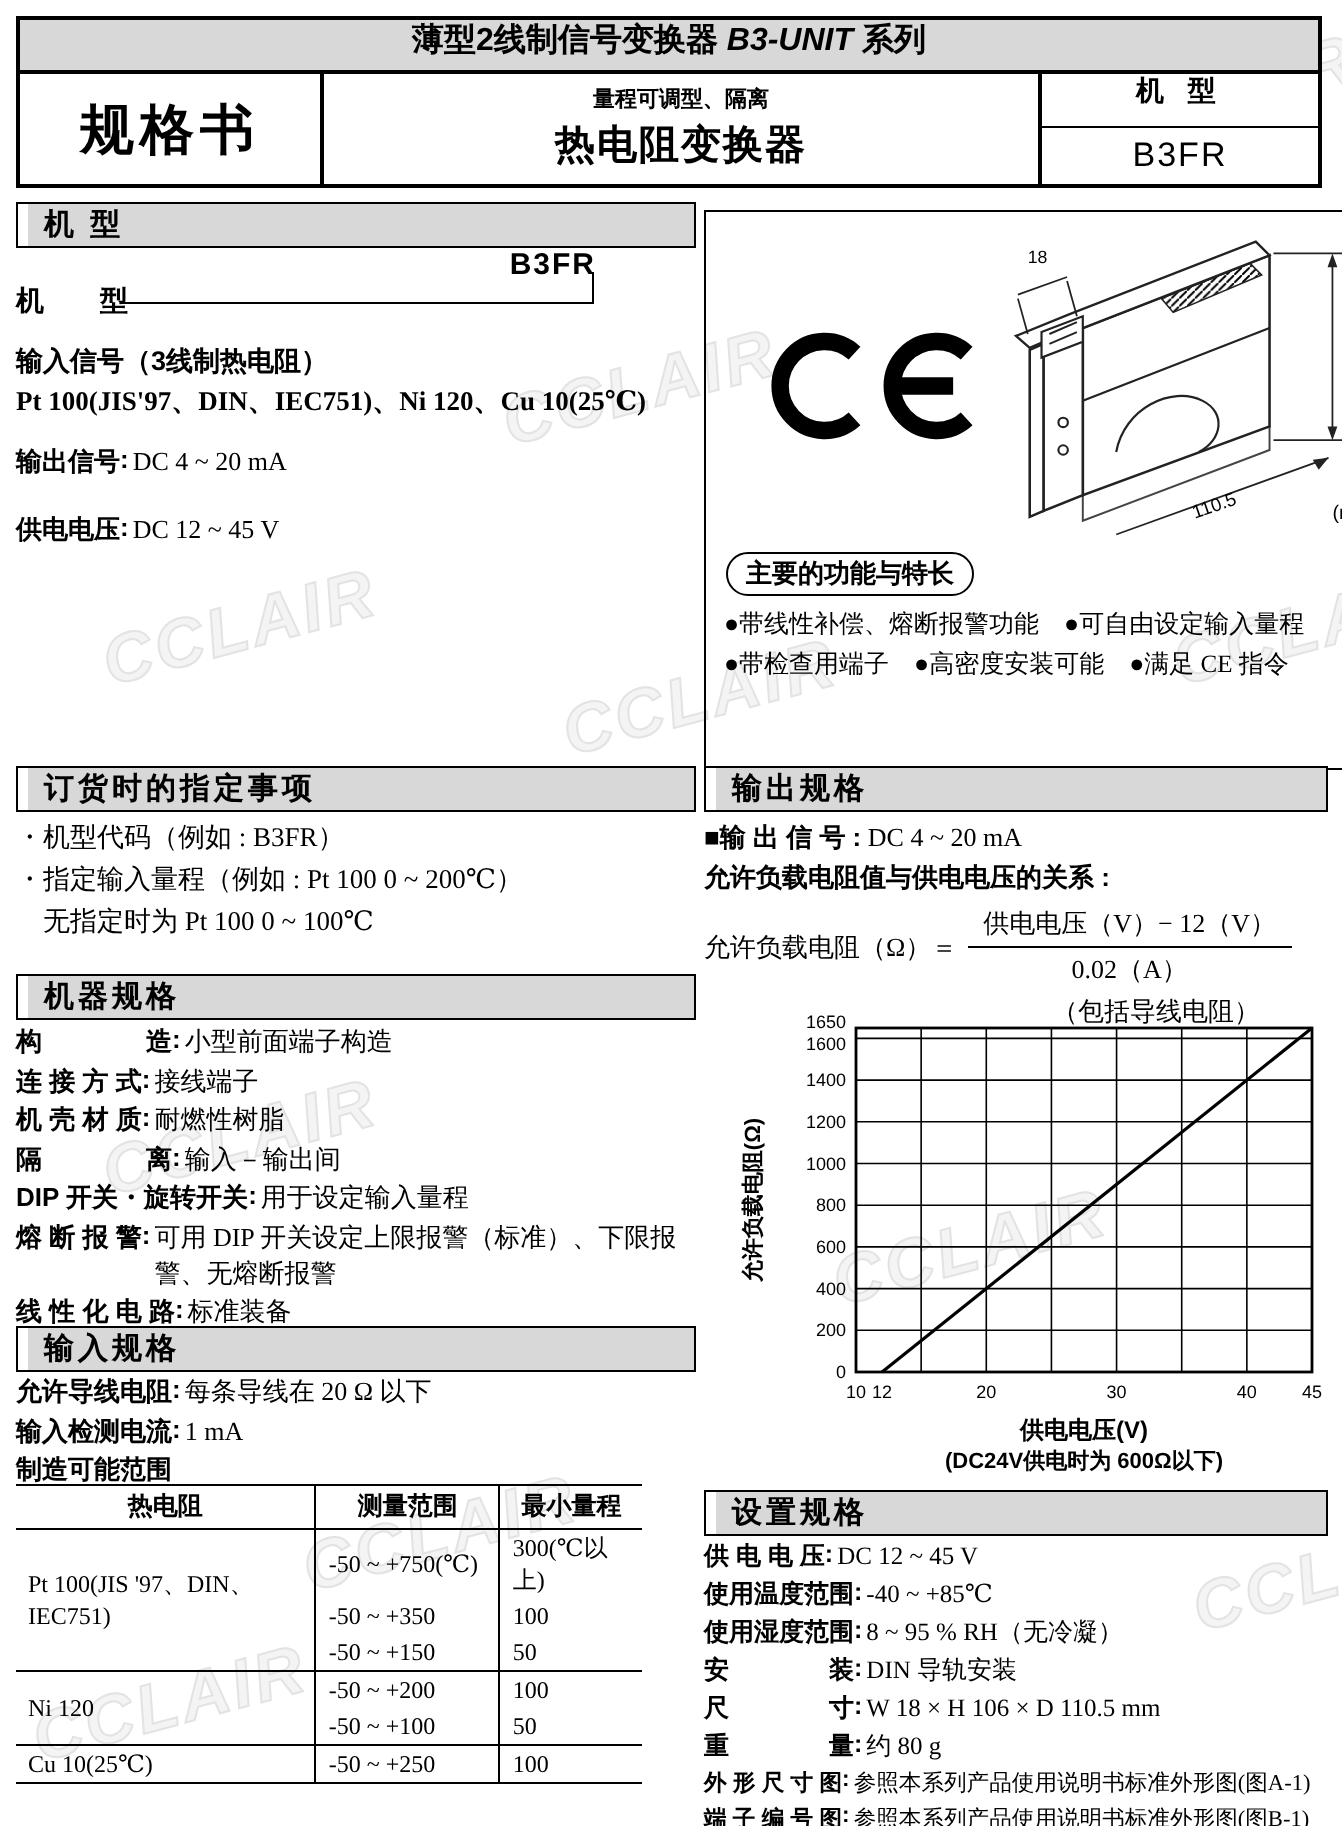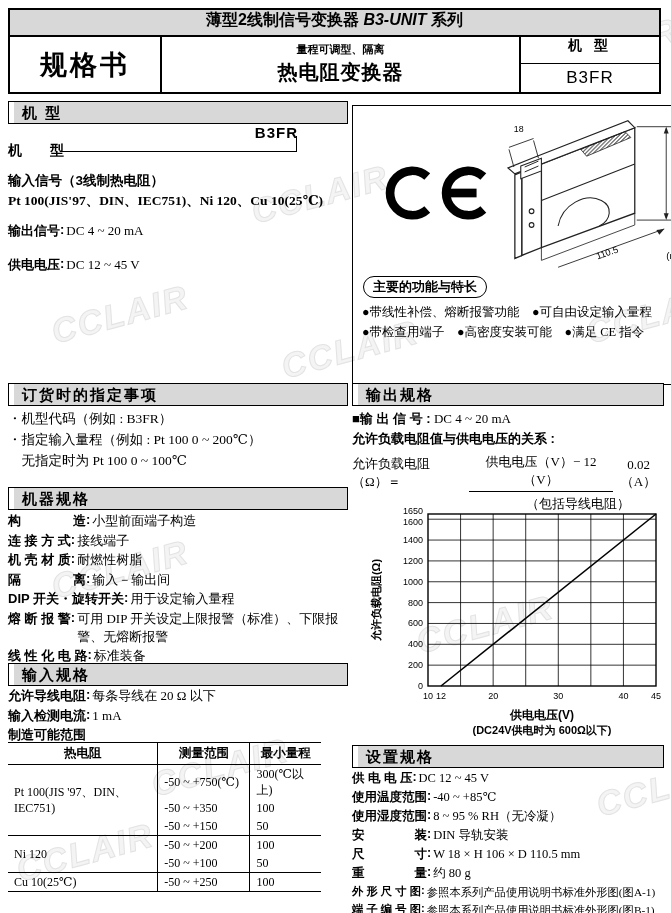--- a/index.html
+++ b/index.html
@@ -70,21 +70,21 @@
   #overview-box{left:352px;top:105px;width:348px;height:280px;border:1.5px solid var(--ink);box-sizing:border-box;}
   #ce-svg{position:absolute;left:24px;top:58px;}
   #device-svg{position:absolute;right:0px;top:4px;}
   #features-title{position:absolute;left:10px;top:170px;display:inline-block;border:1.5px solid var(--ink);
                   border-radius:11px;padding:1px 9px;font:bold 13px var(--sans);background:#fff;}
   #features-text{position:absolute;left:9px;top:196px;width:296px;font-size:12.5px;line-height:20px;}
   
   #output-body{left:352px;top:409px;width:312px;font-size:13px;}
   #output-line1,#output-line2{line-height:20px;}
   .formula{display:flex;align-items:center;font-size:13px;margin-top:4px;}
-  .frac{display:inline-flex;flex-direction:row;text-align:center;margin-left:5px;align-items:center;}
+  .frac{display:inline-flex;flex-direction:column;text-align:center;margin-left:5px;}
   .frac .num{border-bottom:1.3px solid var(--ink);padding:0 8px 2px;}
   .frac .den{padding-top:2px;}
   .fnote{text-align:right;padding-right:34px;margin-top:3px;}
   #chart-holder{left:366px;top:502px;}
   #install-rows{left:352px;top:770px;width:313px;}
   #install-rows .specrow{font-size:12.5px;line-height:16px;margin-bottom:2px;}
   #install-rows .specrow .lbl,#install-rows .specrow .sep{font-size:12.5px;}
   #install-rows .specrow.small{font-size:11.3px;}
   #install-rows .specrow.small .lbl,#install-rows .specrow.small .sep{font-size:11.3px;}
   svg text{font-family:var(--sans);}

